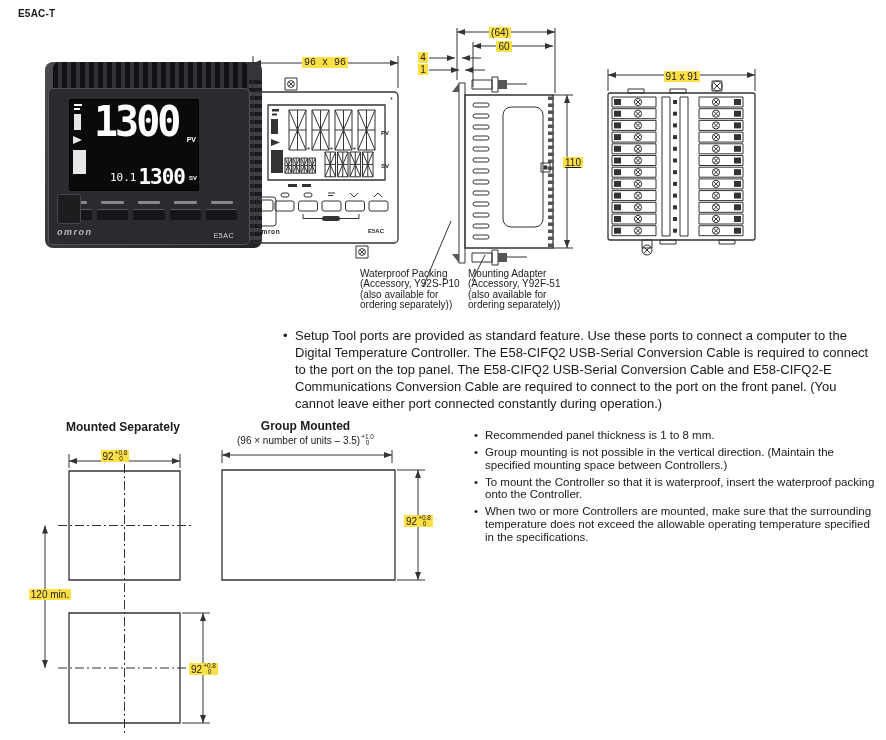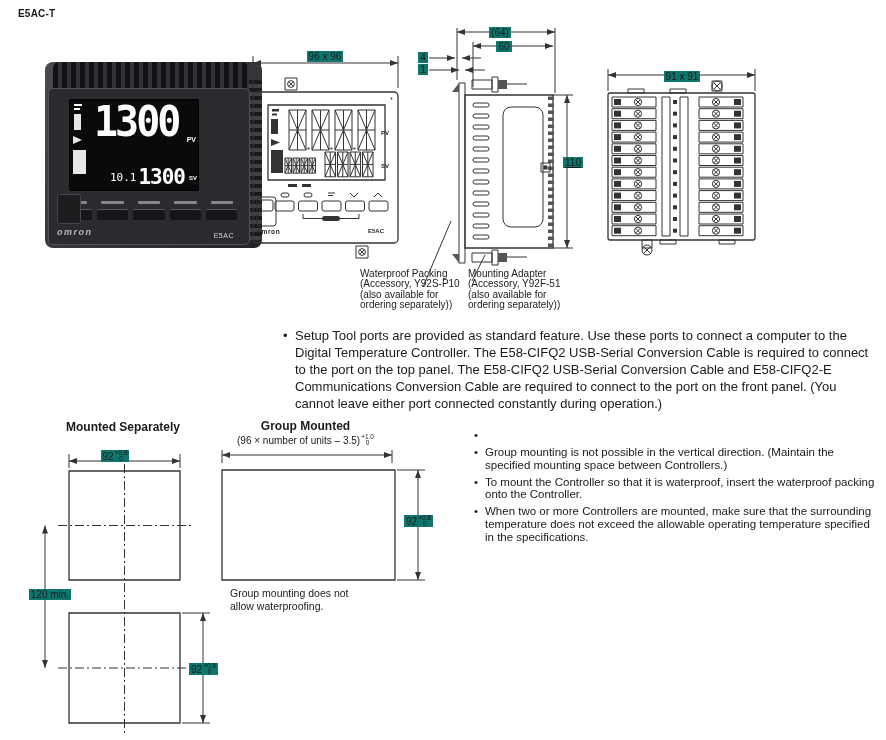--- a/index.html
+++ b/index.html
@@ -7,21 +7,21 @@
           font-family:"Liberation Sans", sans-serif;color:#1a1a1a;}
   .abs{position:absolute;}
   svg{position:absolute;overflow:visible;}
   svg *{vector-effect:non-scaling-stroke;}
   .ln{stroke:#333;stroke-width:1;fill:none;}
   .ln2{stroke:#333;stroke-width:1.3;fill:none;}
   .fl{fill:#333;stroke:none;}
 
   .title{font-size:10px;font-weight:bold;letter-spacing:.2px;}
   .dim{font-size:10px;text-align:center;white-space:nowrap;}
-  .dim>span{background:#0f766e;padding:0 2px;}
+  .dim>span{background:#fde047;padding:0 2px;}
   .dimtol{display:inline-flex;align-items:center;background:#fff;padding:0 2px;font-size:10px;}
   .tol{display:inline-flex;flex-direction:column;justify-content:center;font-size:6.5px;line-height:6px;margin-left:1px;}
   .lblblock{font-size:10px;line-height:10.4px;white-space:nowrap;}
   .note-main{font-size:13px;line-height:17px;display:flex;}
   .note-main .b{width:12px;flex:none;}
   .h-bold{font-size:12px;font-weight:bold;white-space:nowrap;}
   .formula{font-size:10px;white-space:nowrap;text-align:center;}
   .caption{font-size:10.5px;line-height:12.5px;}
   .notes{font-size:11.5px;line-height:12.6px;}
   .notes .li{display:flex;margin-bottom:4.5px;}
@@ -174,21 +174,21 @@
       <rect class="ln" x="100.5" y="151" width="19" height="10" rx="2"></rect>
       <rect class="ln" x="124" y="151" width="19" height="10" rx="2"></rect>
       <path class="ln" d="M58,164 v4.5 H114 v-4.5"></path>
       <rect class="fl" x="77" y="166" width="18" height="5" rx="2.5"></rect>
     </g>
   </svg>
   <div class="abs fp-txt" style="left:381px;top:130px;">PV</div>
   <div class="abs fp-txt" style="left:381px;top:163px;">SV</div>
   <div class="abs fp-txt" style="left:257px;top:228px;font-size:6.5px;letter-spacing:.6px;">omron</div>
   <div class="abs fp-txt" style="left:368px;top:228px;">E5AC</div>
-  <div class="abs dim" style="left:287px;top:51px;width:76px;"><span>96 x 96</span></div>
+  <div class="abs dim" style="left:287px;top:57px;width:76px;font-family:Liberation Mono, monospace;"><span>96 x 96</span></div>
 
   <svg style="left:415px;top:25px;" width="180" height="300" viewBox="0 0 180 300">
     <defs>
       <marker id="sF" markerWidth="9" markerHeight="8" refX="8" refY="3" orient="auto" markerUnits="userSpaceOnUse">
         <path d="M0,0 L8,3 L0,6 z" fill="#333"></path>
         </marker>
       <marker id="sR" markerWidth="9" markerHeight="8" refX="0" refY="3" orient="auto" markerUnits="userSpaceOnUse">
         <path d="M8,0 L0,3 L8,6 z" fill="#333"></path>
         </marker>
       <pattern id="pteeth" width="7" height="7" patternUnits="userSpaceOnUse">
@@ -394,28 +394,25 @@
     <span class="dimtol">
         <span>92</span>
         <span class="tol">
           <i style="font-style:normal">+0.8</i>
           <i style="font-style:normal">0</i>
         </span>
       </span>
   </div>
   <div class="abs dim" style="left:26px;top:589px;width:48px;text-align:center;"><span>120 min.</span></div>
 
-  <div class="abs caption" style="left:230px;top:587px;">
-    <div>Group mounting does not</div>
-    <div>allow waterproofing.</div>
-  </div>
 
   <div class="abs notes" style="left:474px;top:429px;width:404px;">
     <div class="li">
       <span class="b">•</span>
+      <span>Recommended panel thickness is 1 to 8 mm.</span>
     </div>
     <div class="li">
       <span class="b">•</span>
       <span>Group mounting is not possible in the vertical direction. (Maintain the specified mounting space between Controllers.)</span>
     </div>
     <div class="li">
       <span class="b">•</span>
       <span>To mount the Controller so that it is waterproof, insert the waterproof packing onto the Controller.</span>
     </div>
     <div class="li">

